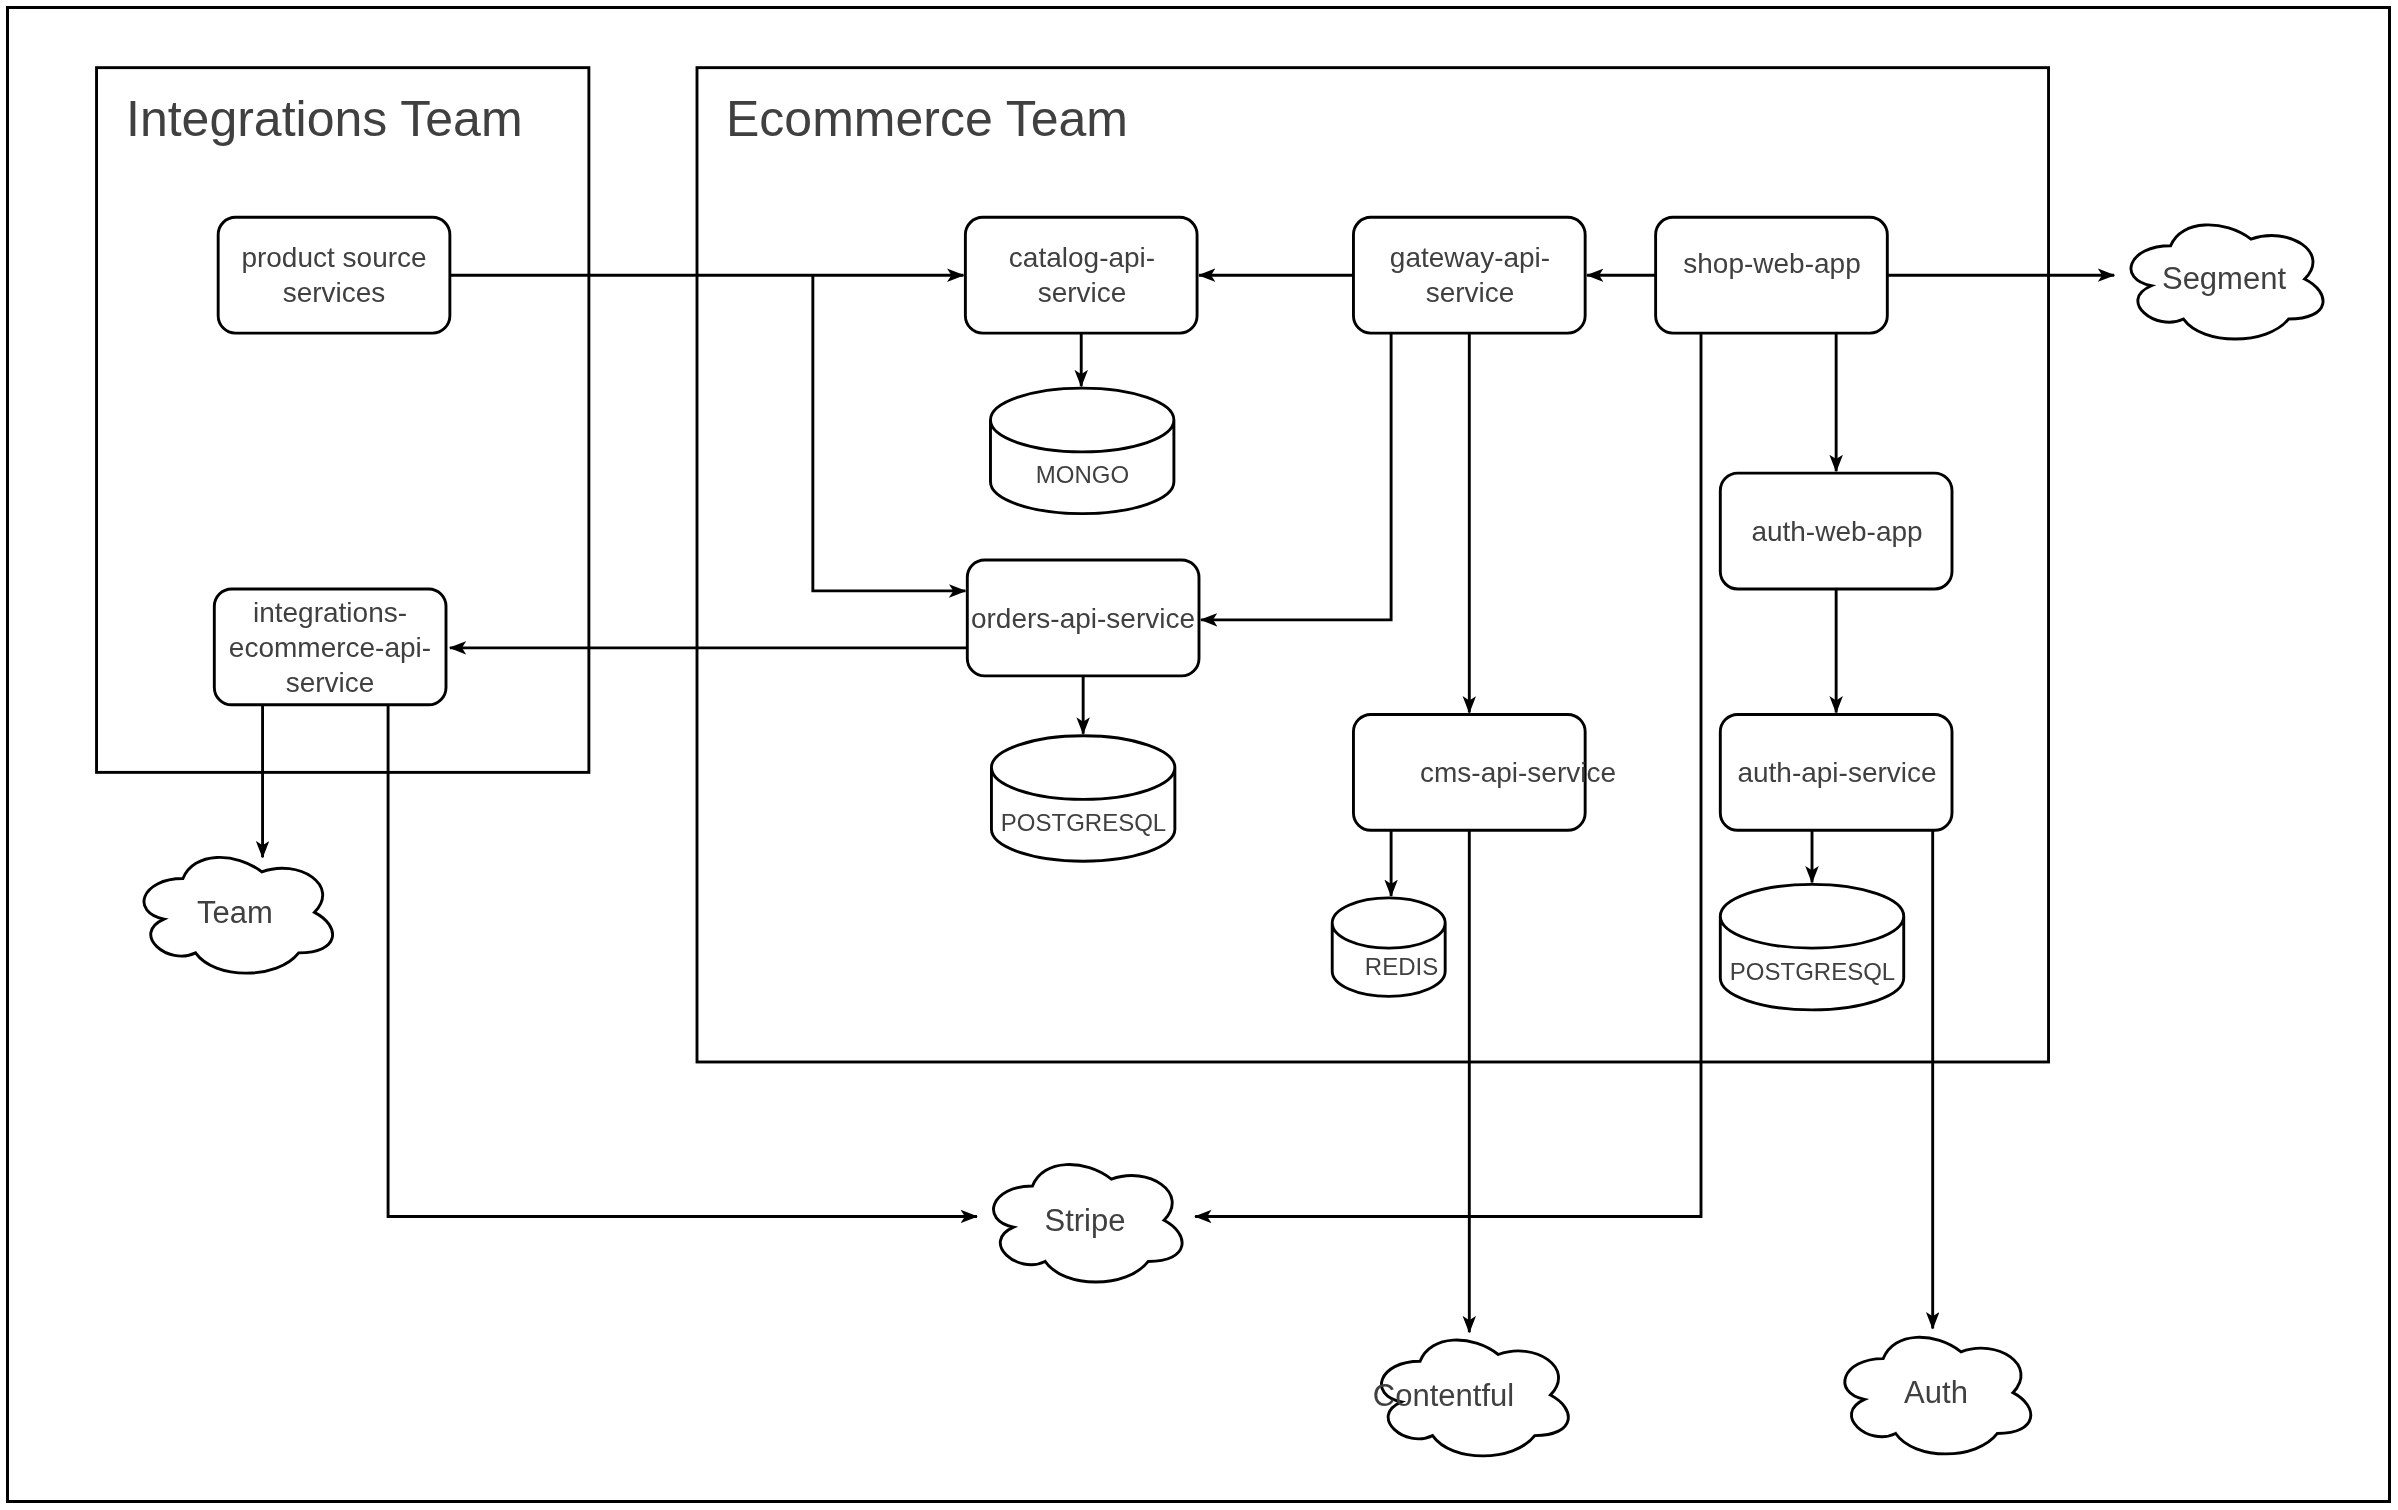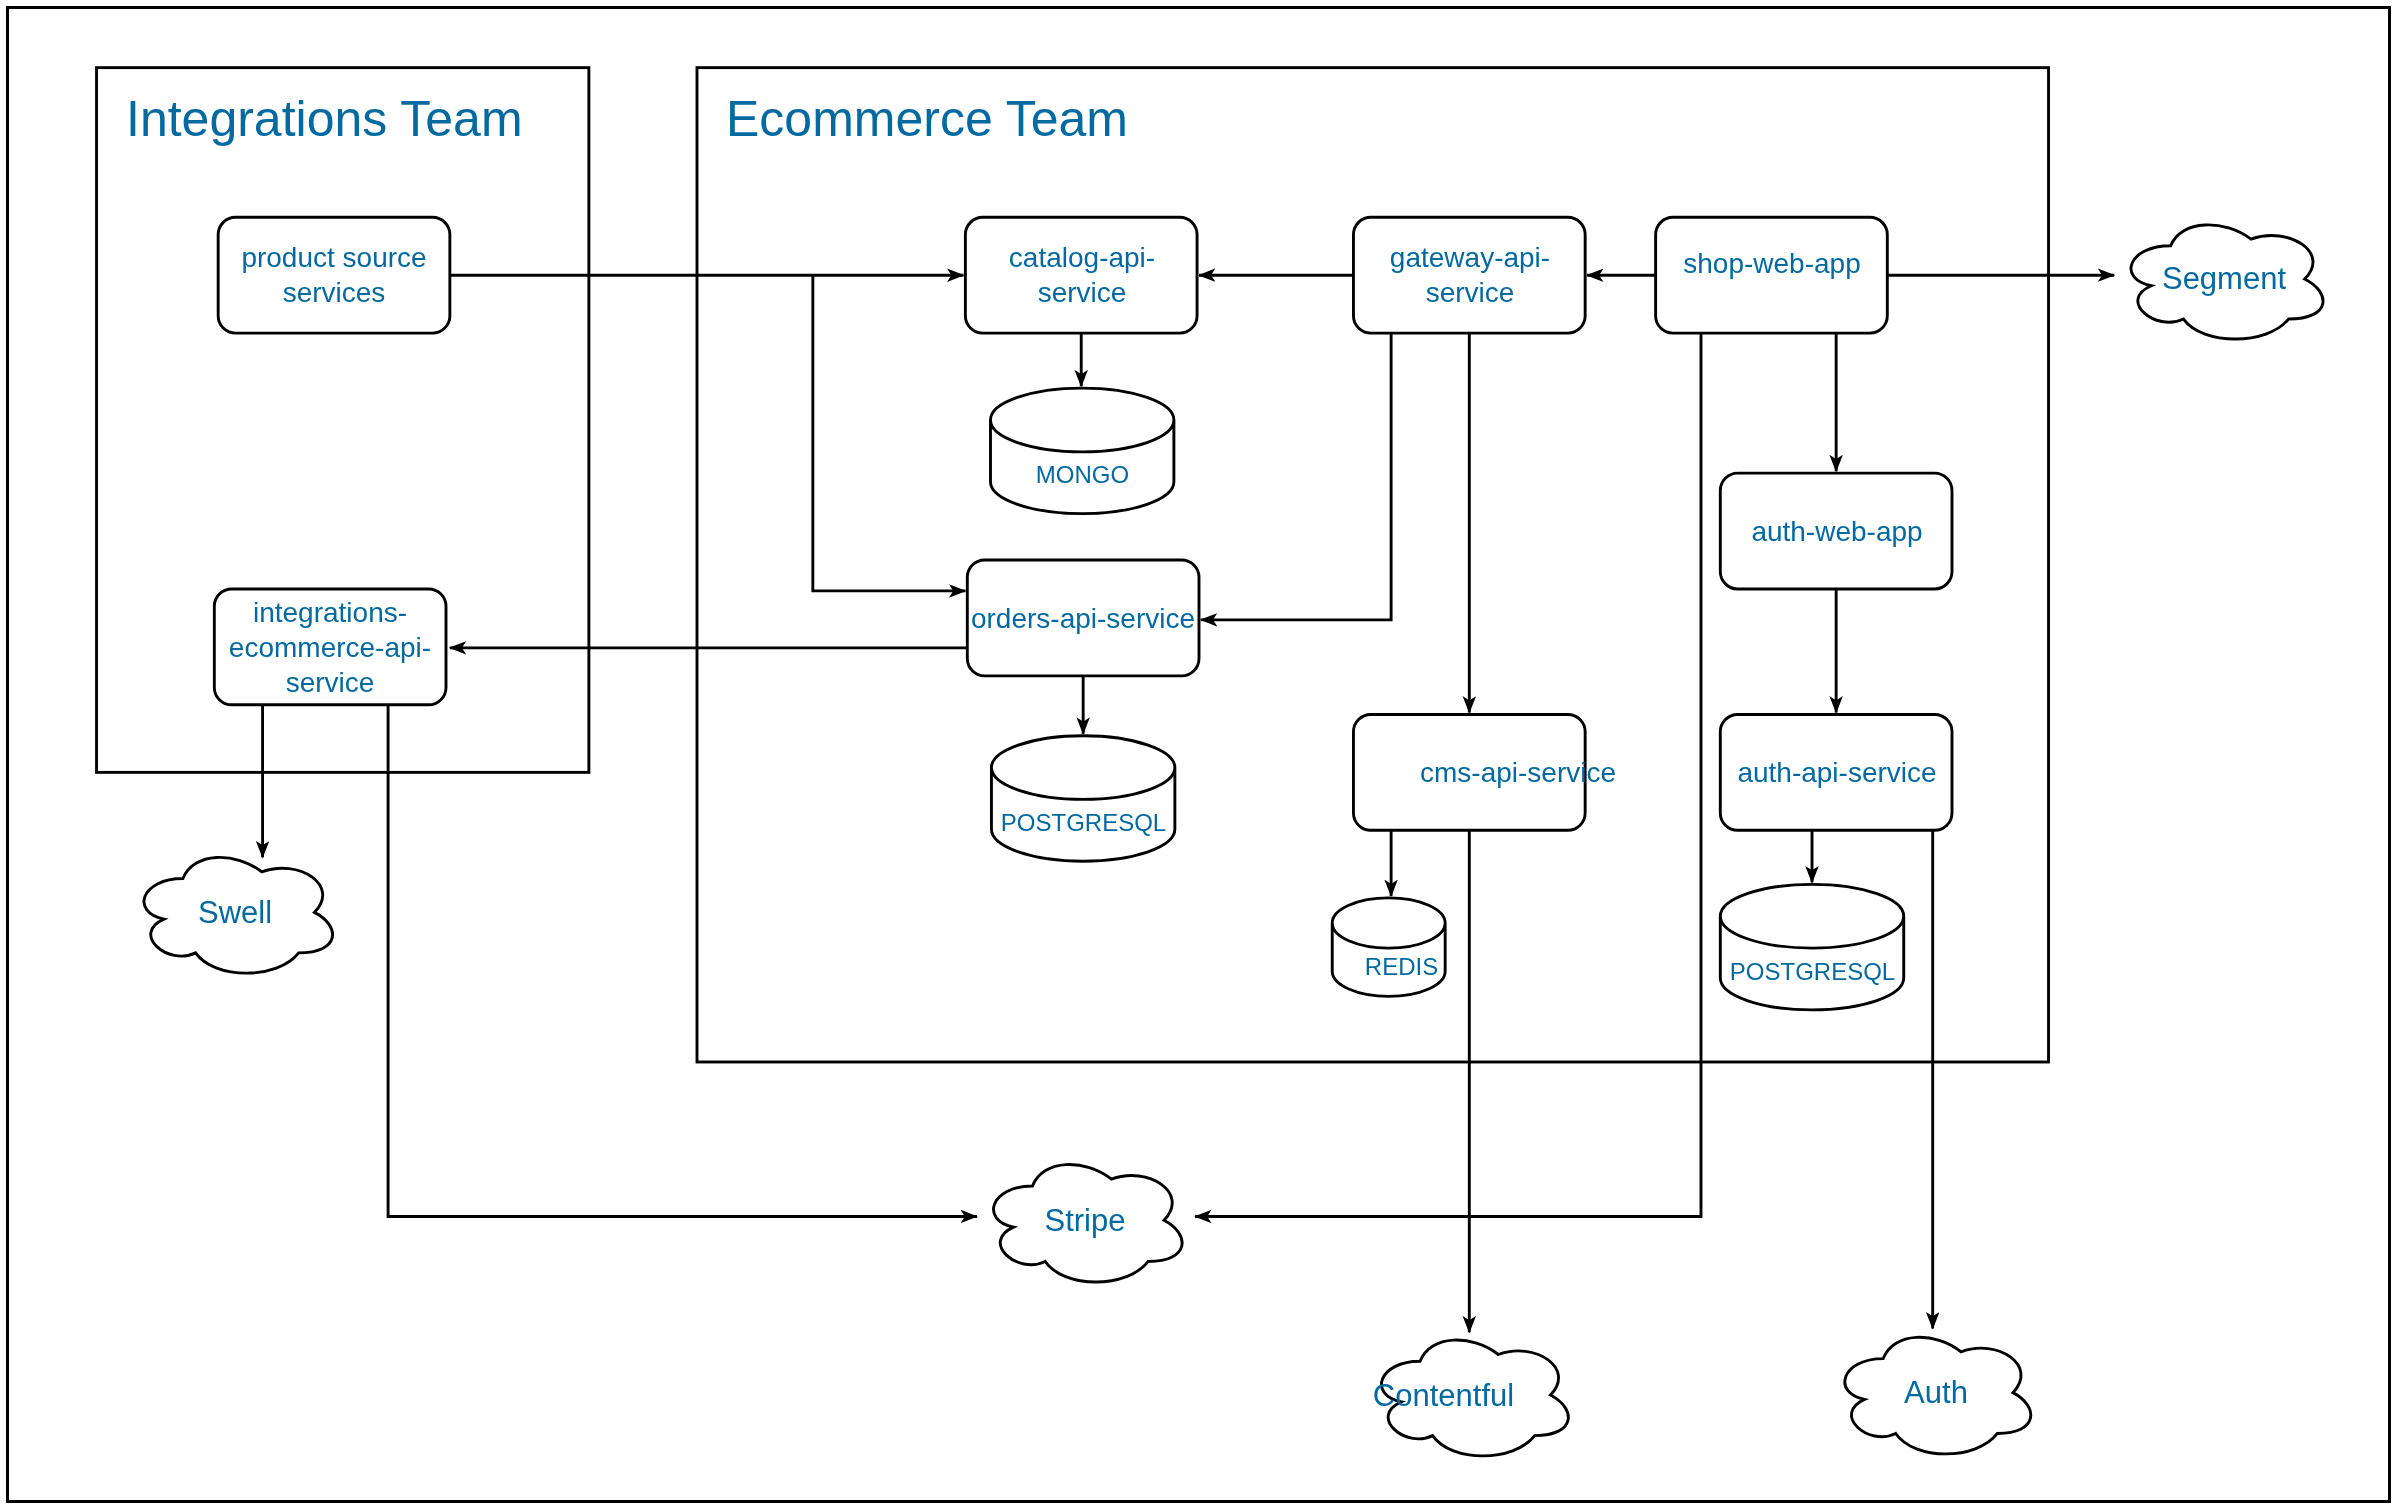--- a/index.html
+++ b/index.html
@@ -1,21 +1,21 @@
 <!DOCTYPE html>
 <html><head>
 <meta charset="utf-8">
 <style>
   html,body{margin:0;padding:0;background:#ffffff;}
   #canvas{
     position:relative;
     width:2398px;height:1510px;
     background:#ffffff;
     font-family:"Liberation Sans", sans-serif;
-    color:#0369a1;
+    color:#404040;
     overflow:hidden;
   }
   #outer-border{
     position:absolute;left:5.8px;top:5.8px;width:2379px;height:1491px;
     border:3.9px solid #000000;
   }
   svg.diagram{position:absolute;left:0;top:0;}
   .group-label{
     position:absolute;font-size:50px;line-height:1.1;white-space:nowrap;
   }
@@ -136,19 +136,19 @@
   <div class="node-label" style="left:1721px;top:714px;width:232px;height:116px;">
     <span>auth-api-service</span>
   </div>
 
   <div class="db-label" style="left:991px;top:436px;width:183px;height:77px;">MONGO</div>
   <div class="db-label" style="left:992px;top:784px;width:183px;height:77px;">POSTGRESQL</div>
   <div class="db-label" style="left:1332px;top:936px;width:113px;height:61px;padding-left:13px;">REDIS</div>
   <div class="db-label" style="left:1721px;top:933px;width:183px;height:77px;">POSTGRESQL</div>
 
   <div class="cloud-label" style="left:2117px;top:212px;width:214px;height:133px;">Segment</div>
-  <div class="cloud-label" style="left:130px;top:845px;width:210px;height:135px;">Swell</div>
+  <div class="cloud-label" style="left:130px;top:845px;width:210px;height:135px;">Team</div>
   <div class="cloud-label" style="left:980px;top:1152px;width:210px;height:137px;">Stripe</div>
   <div class="cloud-label" style="left:1339px;top:1328px;width:209px;height:135px;">Contentful</div>
   <div class="cloud-label" style="left:1832px;top:1325px;width:208px;height:136px;">Auth</div>
 
 </div>
 
 
 </body></html>

